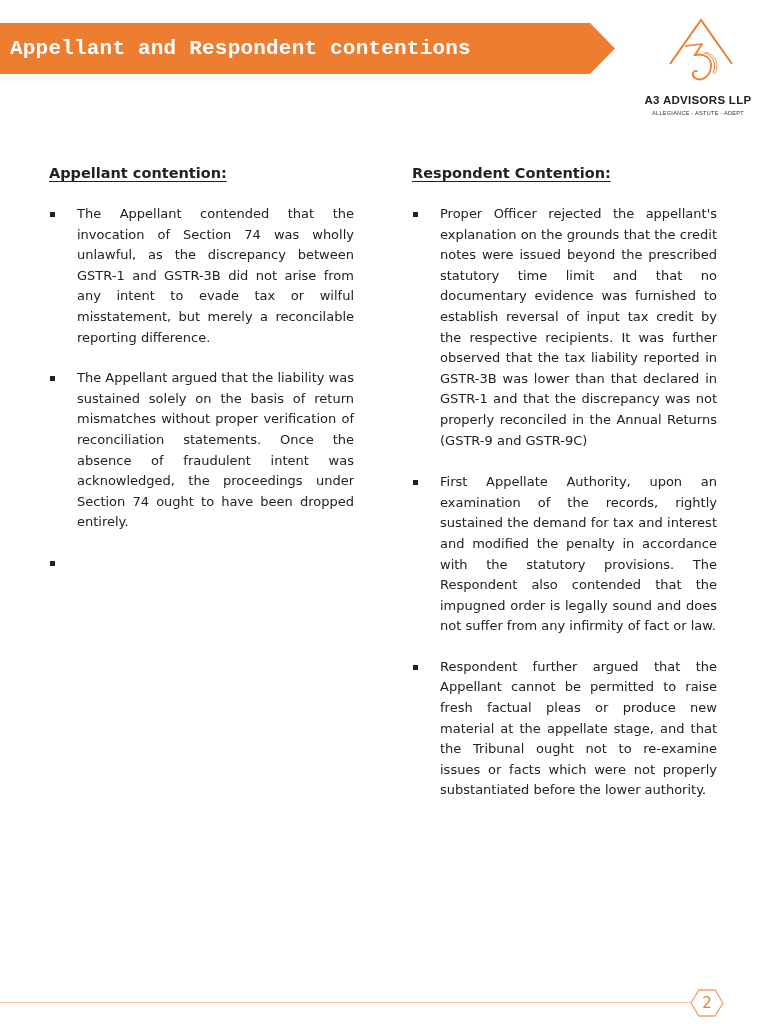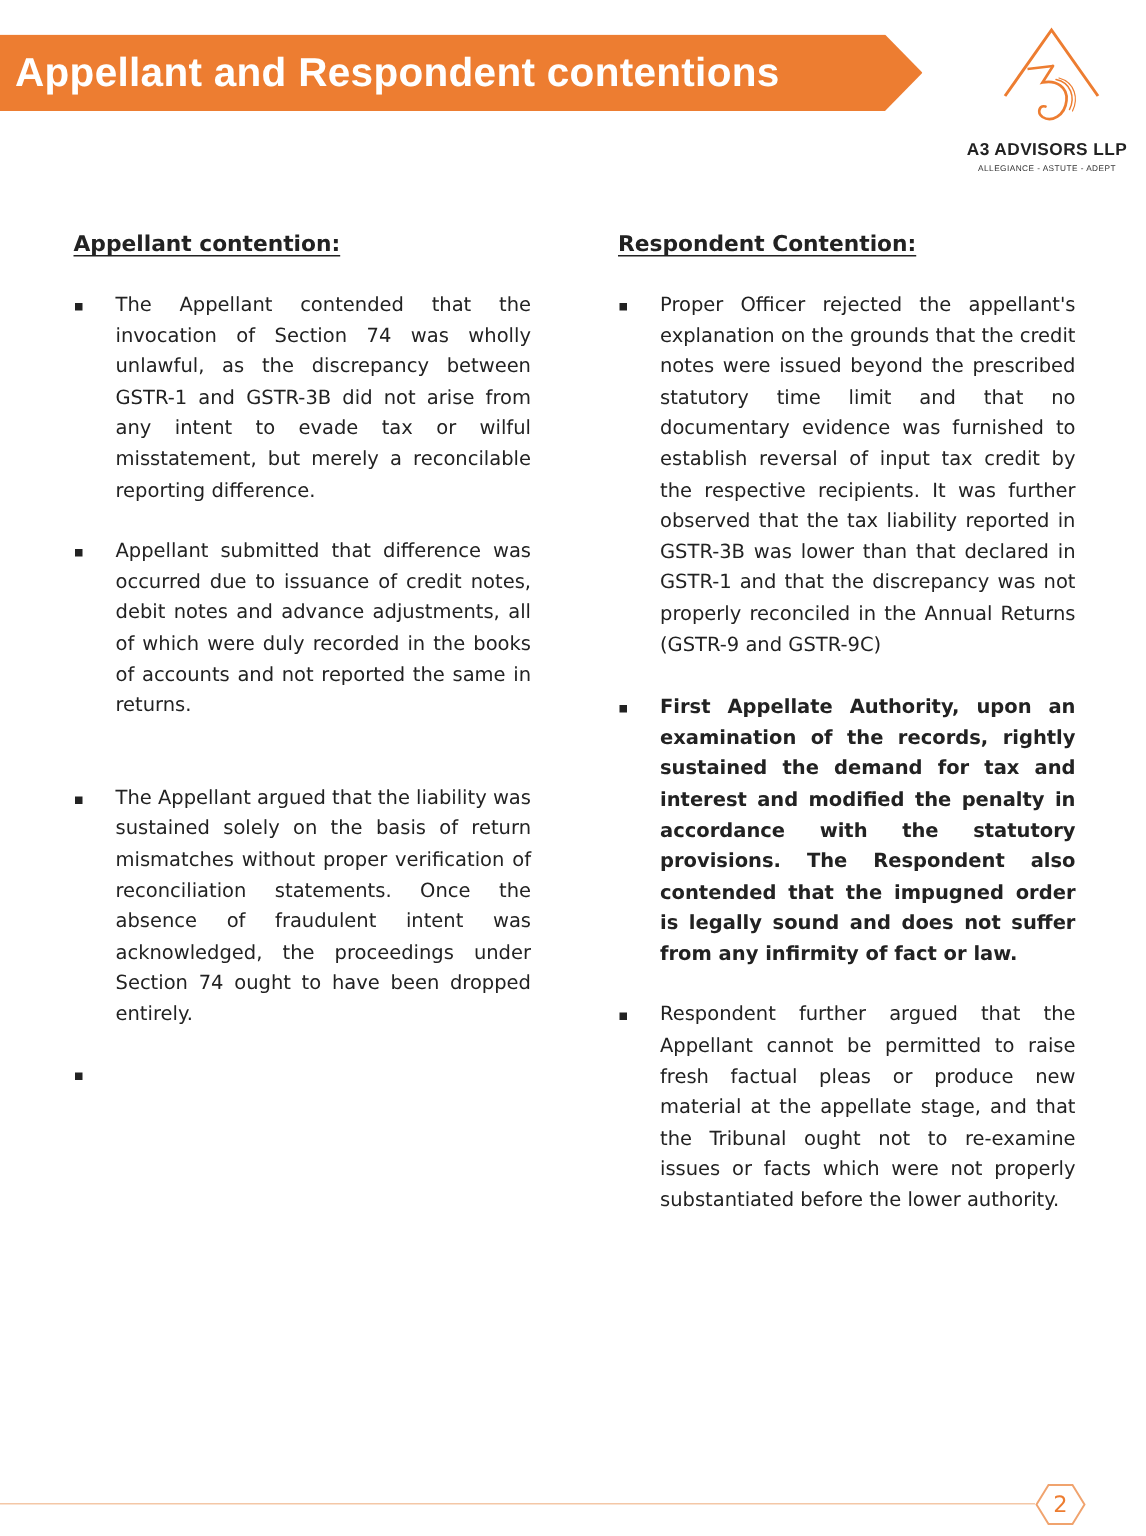--- a/index.html
+++ b/index.html
@@ -23,23 +23,23 @@
       height: 51px;
       background: #ED7D31;
       clip-path: polygon(0 0, 590px 0, 615px 50%, 590px 100%, 0 100%);
     }
     .banner-title {
       position: absolute;
       left: 10px;
       top: 0;
       height: 61px;
       line-height: 51px;
-      font-family: Liberation Sans, sans-serif;
+      font-family: Liberation Mono, monospace;
       font-weight: bold;
-      font-size: 27px;
+      font-size: 21px;
       color: #ffffff;
       letter-spacing: 0.2px;
       white-space: nowrap;
     }
     .logo {
       position: absolute;
       left: 640px;
       top: 15px;
       width: 124px;
       height: 110px;
@@ -72,21 +72,21 @@
       width: 140px;
       text-align: center;
       font-family: "Liberation Sans", sans-serif;
       font-size: 5.5px;
       color: #333333;
       letter-spacing: 0.3px;
       white-space: nowrap;
     }
     .column {
       position: absolute;
-      top: 152px;
+      top: 162px;
       width: 305px;
     }
     .col-left { left: 49px; }
     .col-right { left: 412px; }
     .col-heading {
       font-weight: bold;
       font-size: 14.5px;
       text-decoration: underline;
       text-underline-offset: 3px;
       margin: 0 0 20px 0;
@@ -111,21 +111,21 @@
       left: 1px;
       top: 8px;
       width: 5px;
       height: 5px;
       background: #222222;
     }
     .col-left li.b1 { margin-bottom: 20px; }
     .col-left li.b2 { margin-bottom: 41px; }
     .col-left li.b3 { margin-bottom: 20px; }
     .col-right li.b1 { margin-bottom: 21px; }
-    .col-right li.b2 { margin-bottom: 20px; font-weight: bold; }
+    .col-right li.b2 { margin-bottom: 20px; }
     .footer-line {
       position: absolute;
       left: 0;
       top: 1002px;
       width: 690px;
       height: 1px;
       background: #F4C7A6;
     }
     .page-badge {
       position: absolute;
@@ -168,24 +168,20 @@
   <div class="logo-tagline">ALLEGIANCE - ASTUTE - ADEPT</div>
 </div>
 
 <div class="column col-left">
   <div class="col-heading">Appellant contention:</div>
   <ul class="bullets">
     <li class="b1">
       <span class="bullet"></span>
       <span>The Appellant contended that the invocation of Section 74 was wholly unlawful, as the discrepancy between GSTR-1 and GSTR-3B did not arise from any intent to evade tax or wilful misstatement, but merely a reconcilable reporting difference.</span>
     </li>
-    <li class="b2">
-      <span class="bullet"></span>
-      <span>Appellant submitted that difference was occurred due to issuance of credit notes, debit notes and advance adjustments, all of which were duly recorded in the books of accounts and not reported the same in returns.</span>
-    </li>
     <li class="b3">
       <span class="bullet"></span>
       <span>The Appellant argued that the liability was sustained solely on the basis of return mismatches without proper verification of reconciliation statements. Once the absence of fraudulent intent was acknowledged, the proceedings under Section 74 ought to have been dropped entirely.</span>
     </li>
     <li class="b4">
       <span class="bullet"></span>
     </li>
   </ul>
 </div>
 

